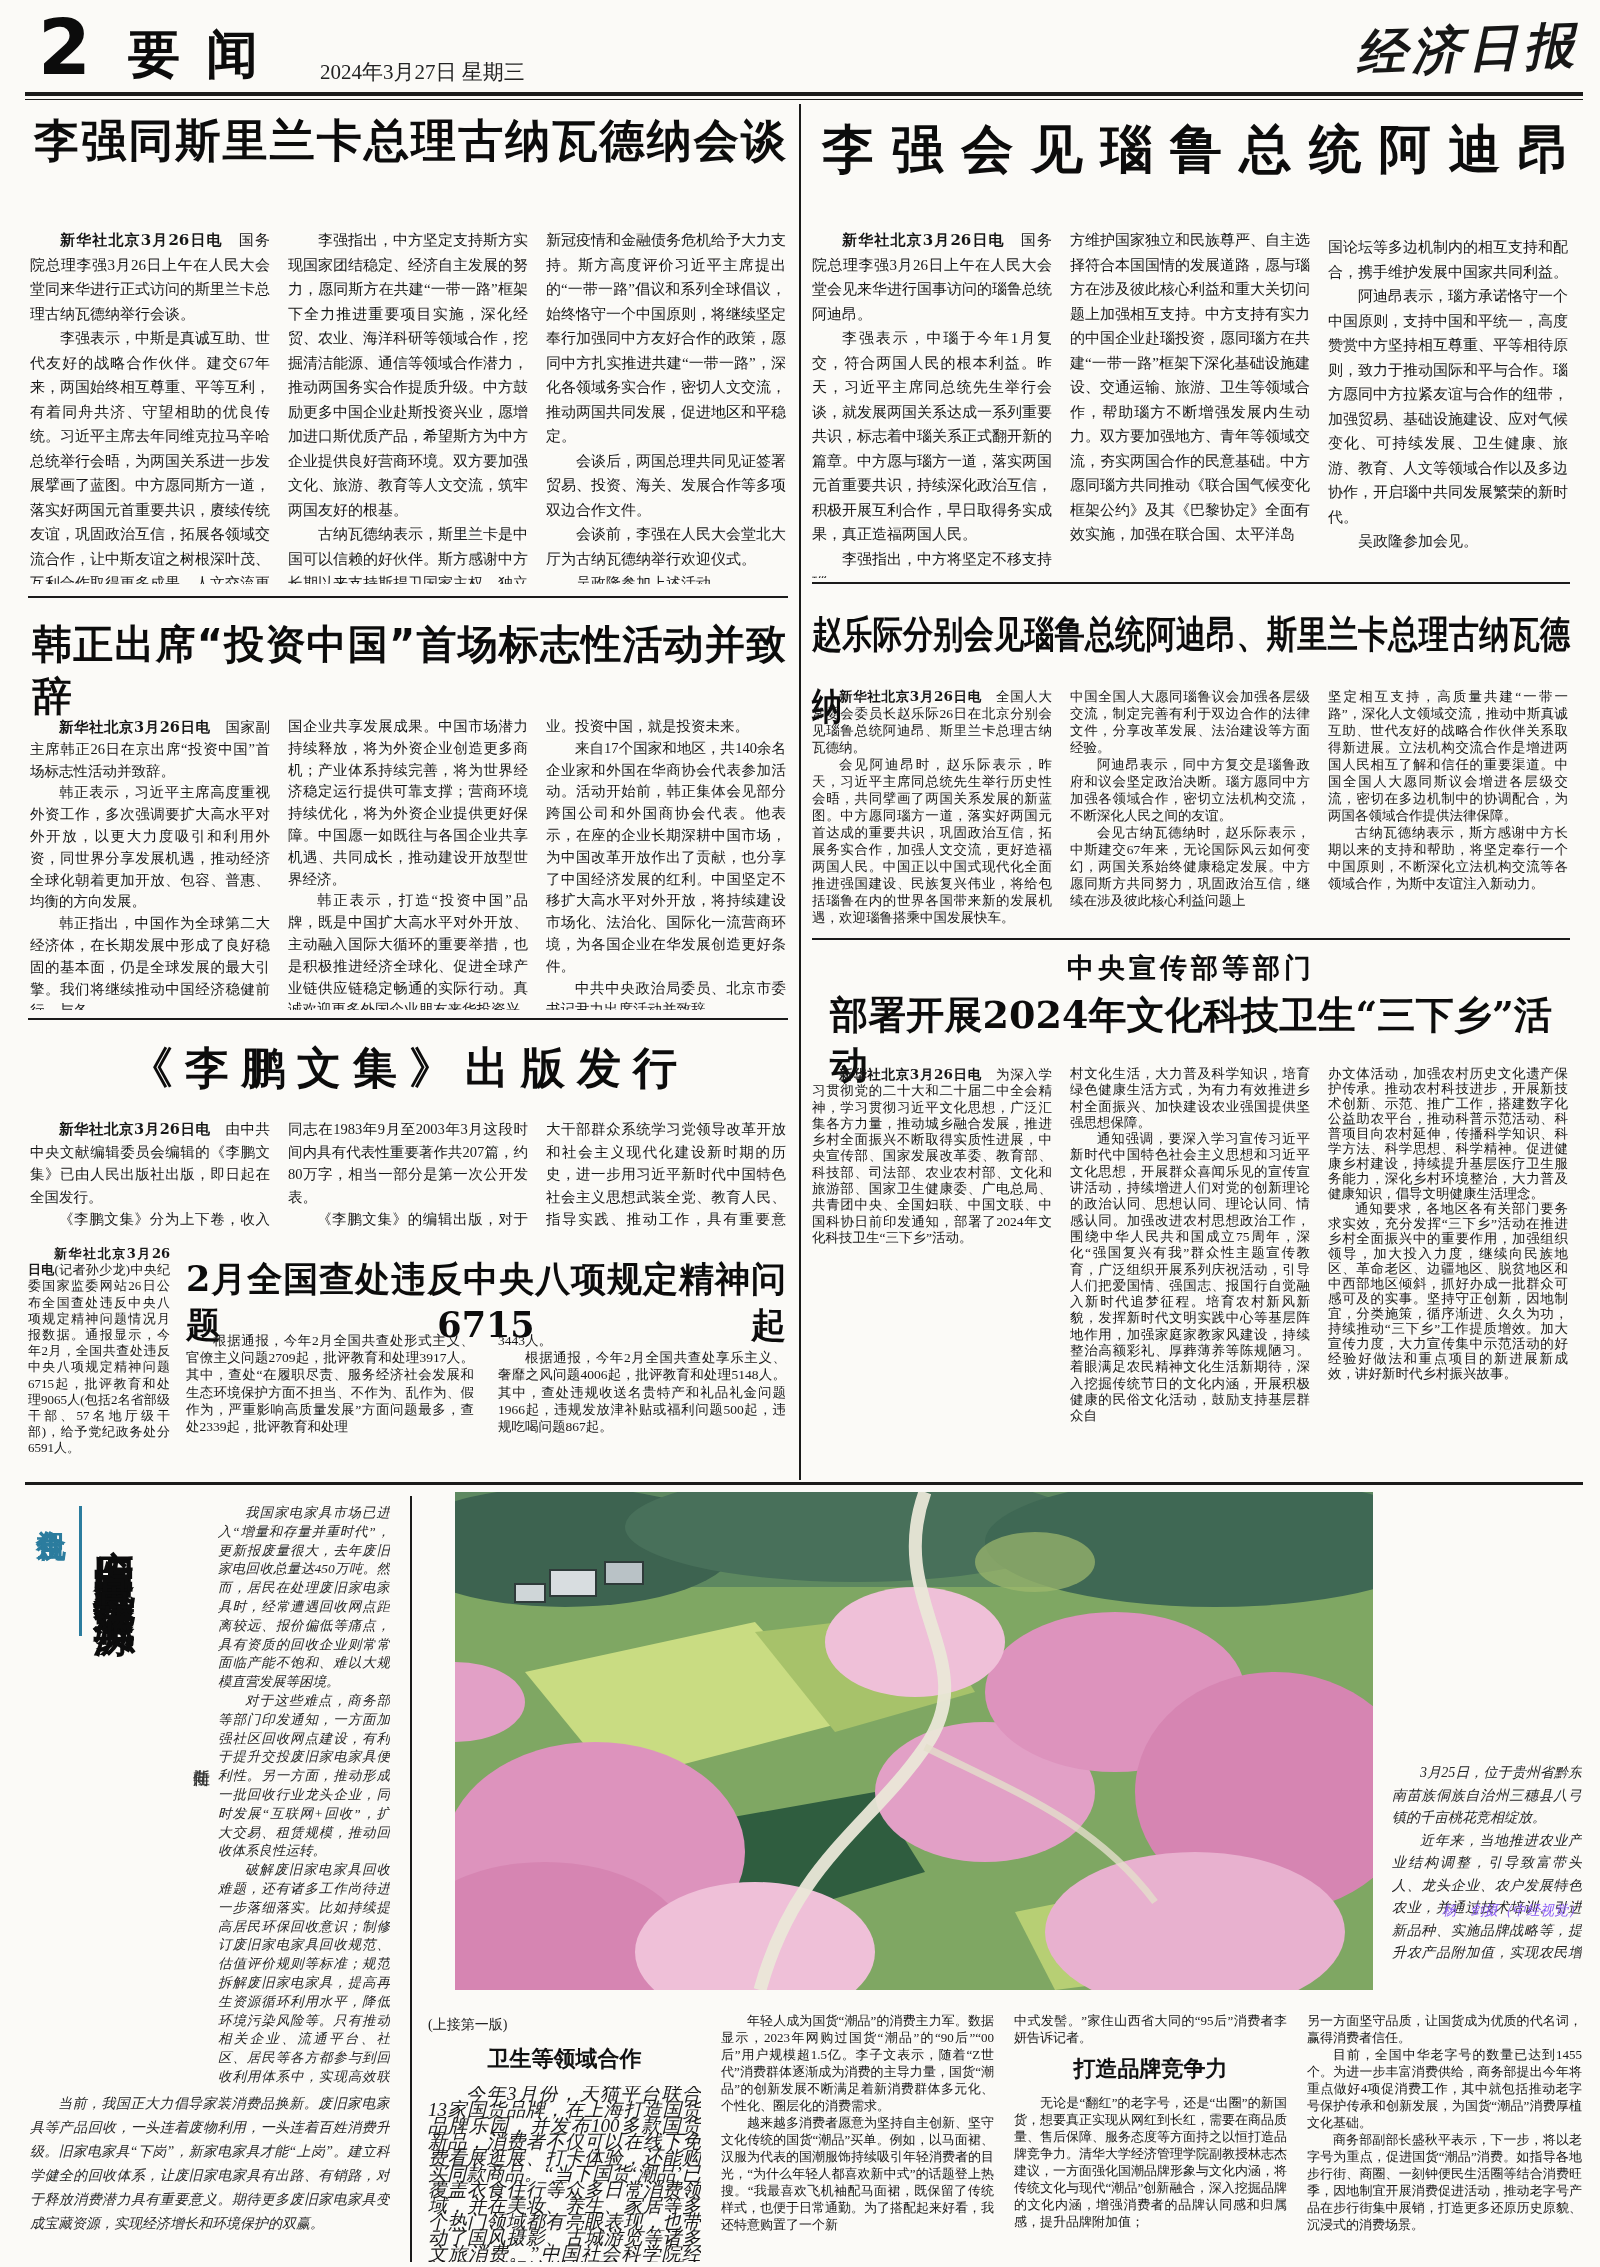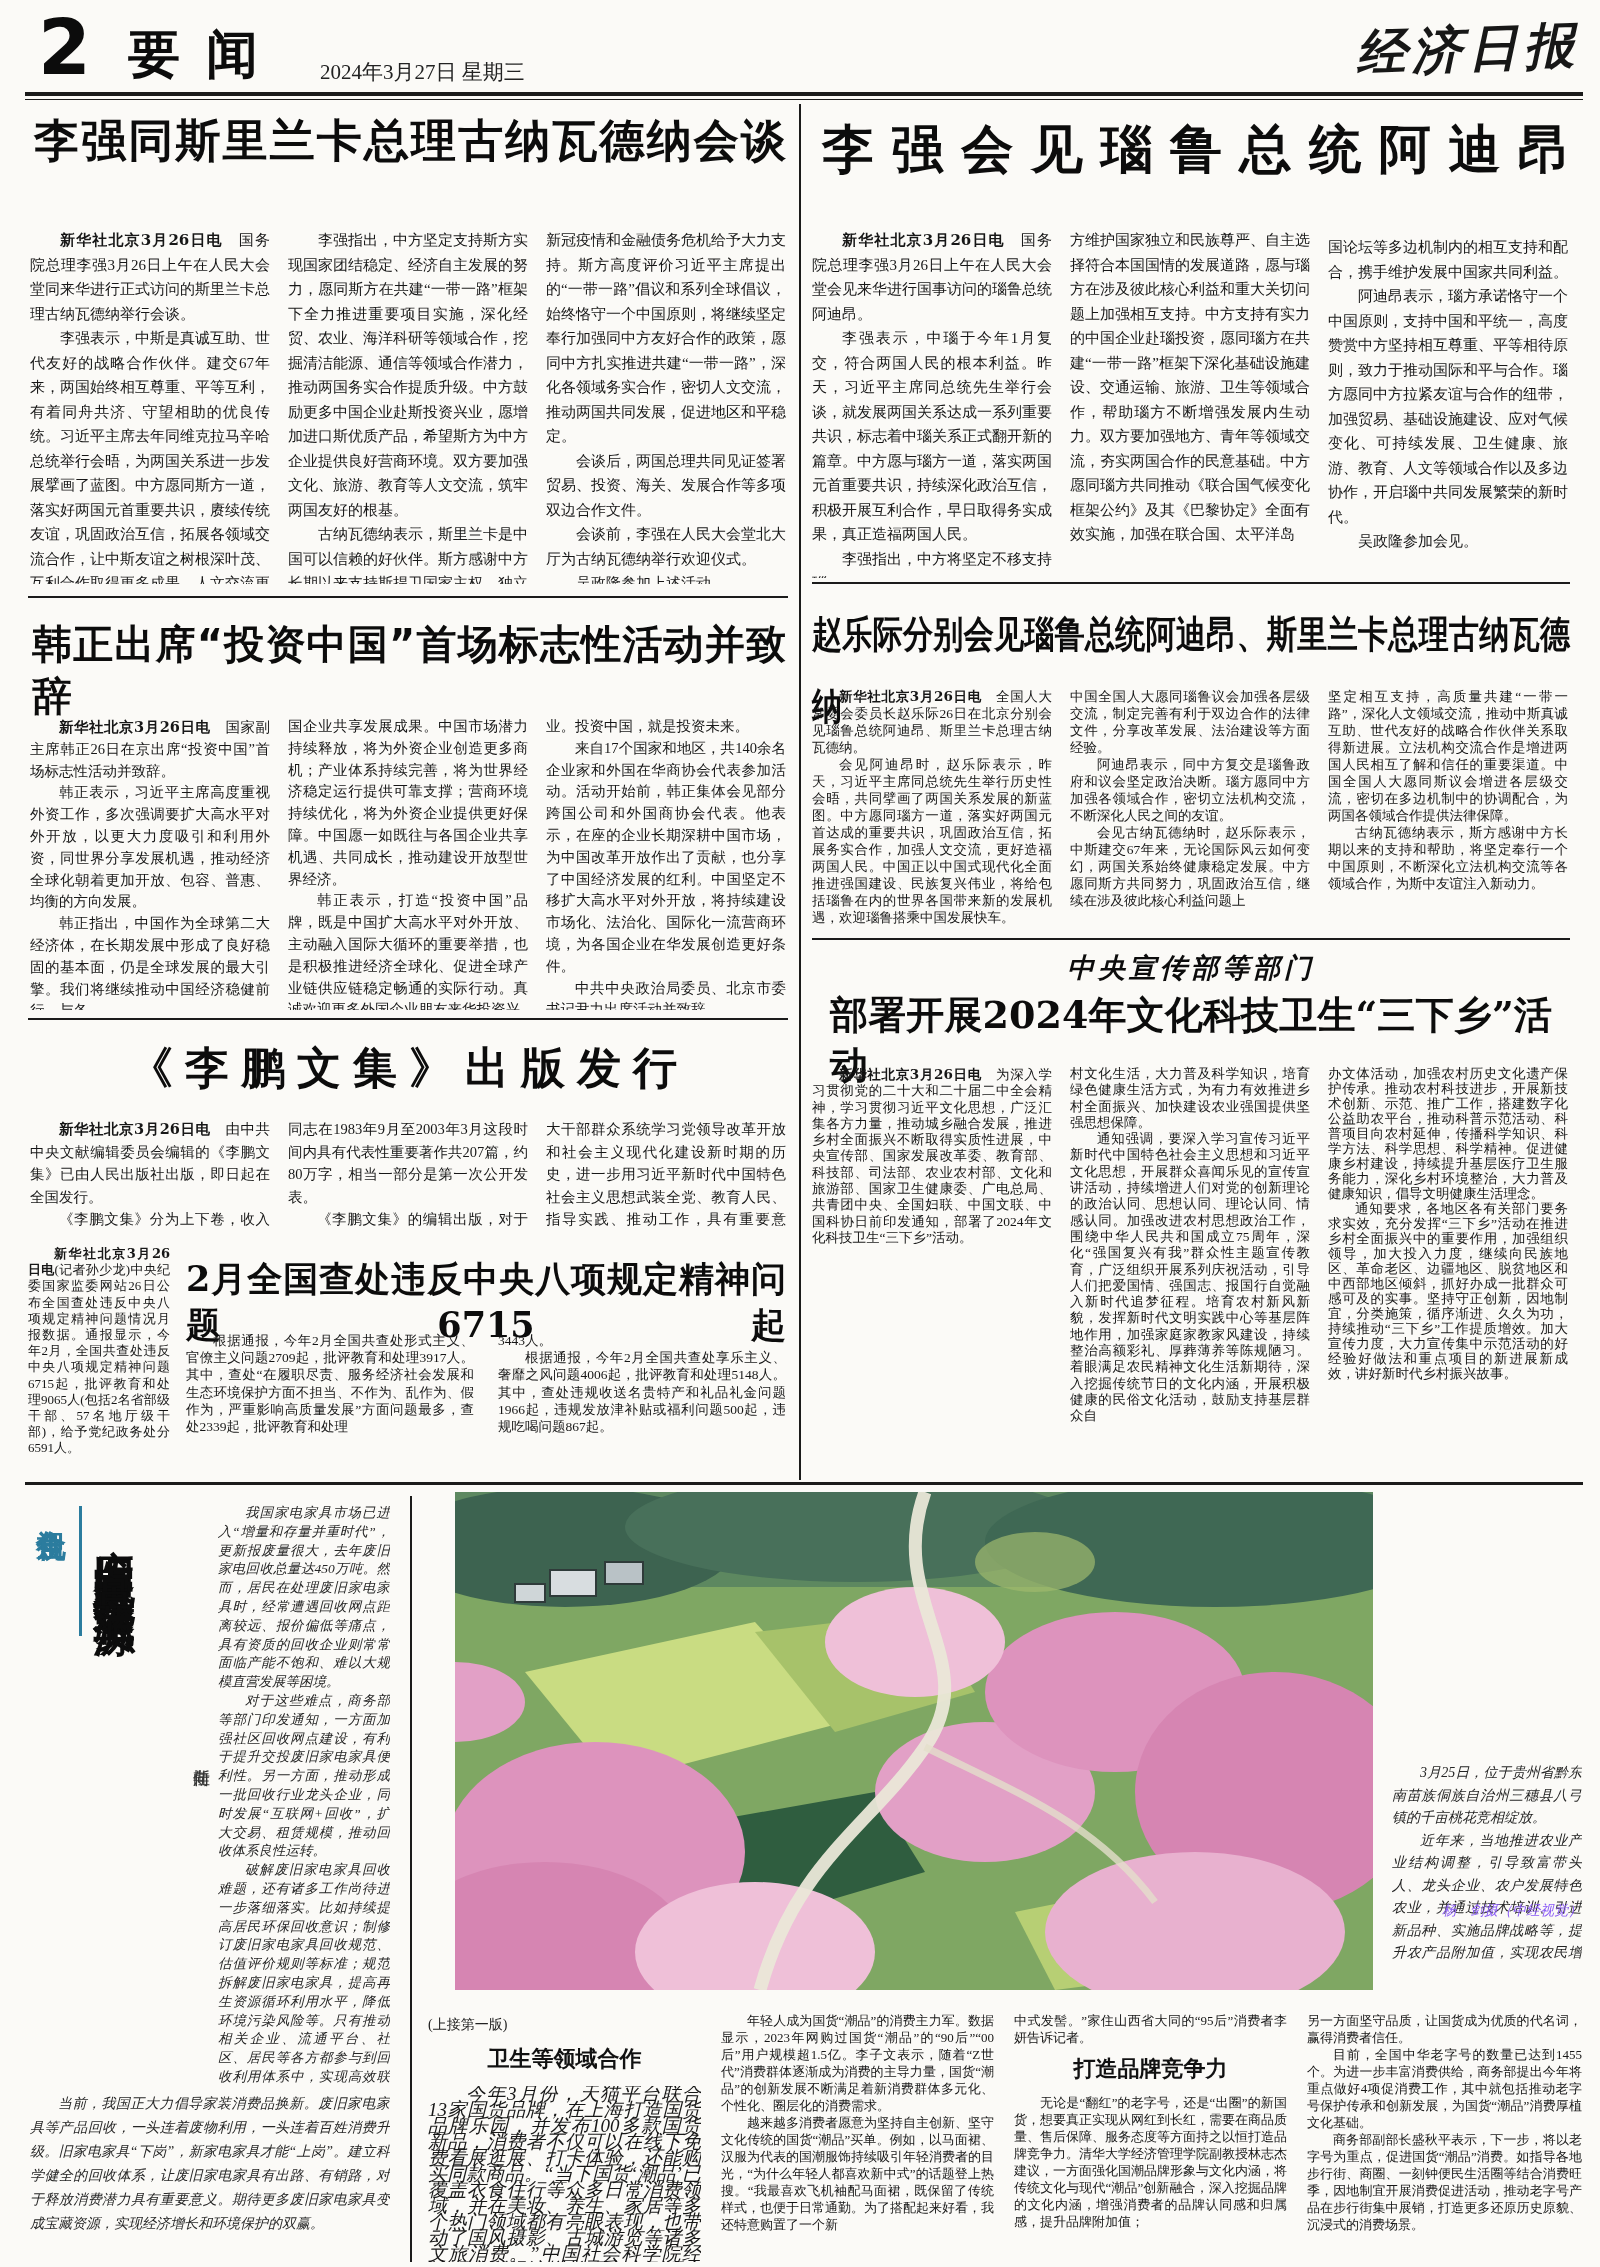--- a/index.html
+++ b/index.html
@@ -119,21 +119,21 @@
       <p class="para cont">中国全国人大愿同瑙鲁议会加强各层级交流，制定完善有利于双边合作的法律文件，分享改革发展、法治建设等方面经验。</p>
       <p class="para">阿迪昂表示，同中方复交是瑙鲁政府和议会坚定政治决断。瑙方愿同中方加强各领域合作，密切立法机构交流，不断深化人民之间的友谊。</p>
       <p class="para">会见古纳瓦德纳时，赵乐际表示，中斯建交67年来，无论国际风云如何变幻，两国关系始终健康稳定发展。中方愿同斯方共同努力，巩固政治互信，继续在涉及彼此核心利益问题上</p>
     </div>
   <div class="abs bodycol" style="left:1328px;top:688px;width:240px;height:242px;font-size:13.5px;line-height:17px;">
       <p class="para cont">坚定相互支持，高质量共建“一带一路”，深化人文领域交流，推动中斯真诚互助、世代友好的战略合作伙伴关系取得新进展。立法机构交流合作是增进两国人民相互了解和信任的重要渠道。中国全国人大愿同斯议会增进各层级交流，密切在多边机制中的协调配合，为两国各领域合作提供法律保障。</p>
       <p class="para">古纳瓦德纳表示，斯方感谢中方长期以来的支持和帮助，将坚定奉行一个中国原则，不断深化立法机构交流等各领域合作，为斯中友谊注入新动力。</p>
     </div>
   <div class="abs rule" style="left:812px;top:938px;width:758px;height:2px;"></div>
 
-  <div class="abs hls ctr" style="left:812px;top:952px;width:758px;font-size:27px;line-height:32px;letter-spacing:4px;font-style:italic;">中央宣传部等部门</div>
+  <div class="abs hls ctr" style="left:812px;top:952px;width:758px;font-size:27px;line-height:32px;letter-spacing:4px;">中央宣传部等部门</div>
   <div class="abs hls jfy" style="left:830px;top:990px;width:722px;font-size:38px;line-height:50px;">部署开展2024年文化科技卫生“三下乡”活动</div>
   <div class="abs bodycol" style="left:812px;top:1066px;width:240px;height:400px;font-size:13.5px;line-height:16.3px;">
       <p class="para"><b>新华社北京3月26日电</b>　为深入学习贯彻党的二十大和二十届二中全会精神，学习贯彻习近平文化思想，广泛汇集各方力量，推动城乡融合发展，推进乡村全面振兴不断取得实质性进展，中央宣传部、国家发展改革委、教育部、科技部、司法部、农业农村部、文化和旅游部、国家卫生健康委、广电总局、共青团中央、全国妇联、中国文联、中国科协日前印发通知，部署了2024年文化科技卫生“三下乡”活动。</p>
     </div>
   <div class="abs bodycol" style="left:1070px;top:1066px;width:240px;height:400px;font-size:13.5px;line-height:16.3px;">
       <p class="para cont">村文化生活，大力普及科学知识，培育绿色健康生活方式，为有力有效推进乡村全面振兴、加快建设农业强国提供坚强思想保障。</p>
       <p class="para">通知强调，要深入学习宣传习近平新时代中国特色社会主义思想和习近平文化思想，开展群众喜闻乐见的宣传宣讲活动，持续增进人们对党的创新理论的政治认同、思想认同、理论认同、情感认同。加强改进农村思想政治工作，围绕中华人民共和国成立75周年，深化“强国复兴有我”群众性主题宣传教育，广泛组织开展系列庆祝活动，引导人们把爱国情、强国志、报国行自觉融入新时代追梦征程。培育农村新风新貌，发挥新时代文明实践中心等基层阵地作用，加强家庭家教家风建设，持续整治高额彩礼、厚葬薄养等陈规陋习。着眼满足农民精神文化生活新期待，深入挖掘传统节日的文化内涵，开展积极健康的民俗文化活动，鼓励支持基层群众自</p>
     </div>
   <div class="abs bodycol" style="left:1328px;top:1066px;width:240px;height:400px;font-size:13.5px;line-height:15px;">
       <p class="para cont">办文体活动，加强农村历史文化遗产保护传承。推动农村科技进步，开展新技术创新、示范、推广工作，搭建数字化公益助农平台，推动科普示范活动、科普项目向农村延伸，传播科学知识、科学方法、科学思想、科学精神。促进健康乡村建设，持续提升基层医疗卫生服务能力，深化乡村环境整治，大力普及健康知识，倡导文明健康生活理念。</p>

